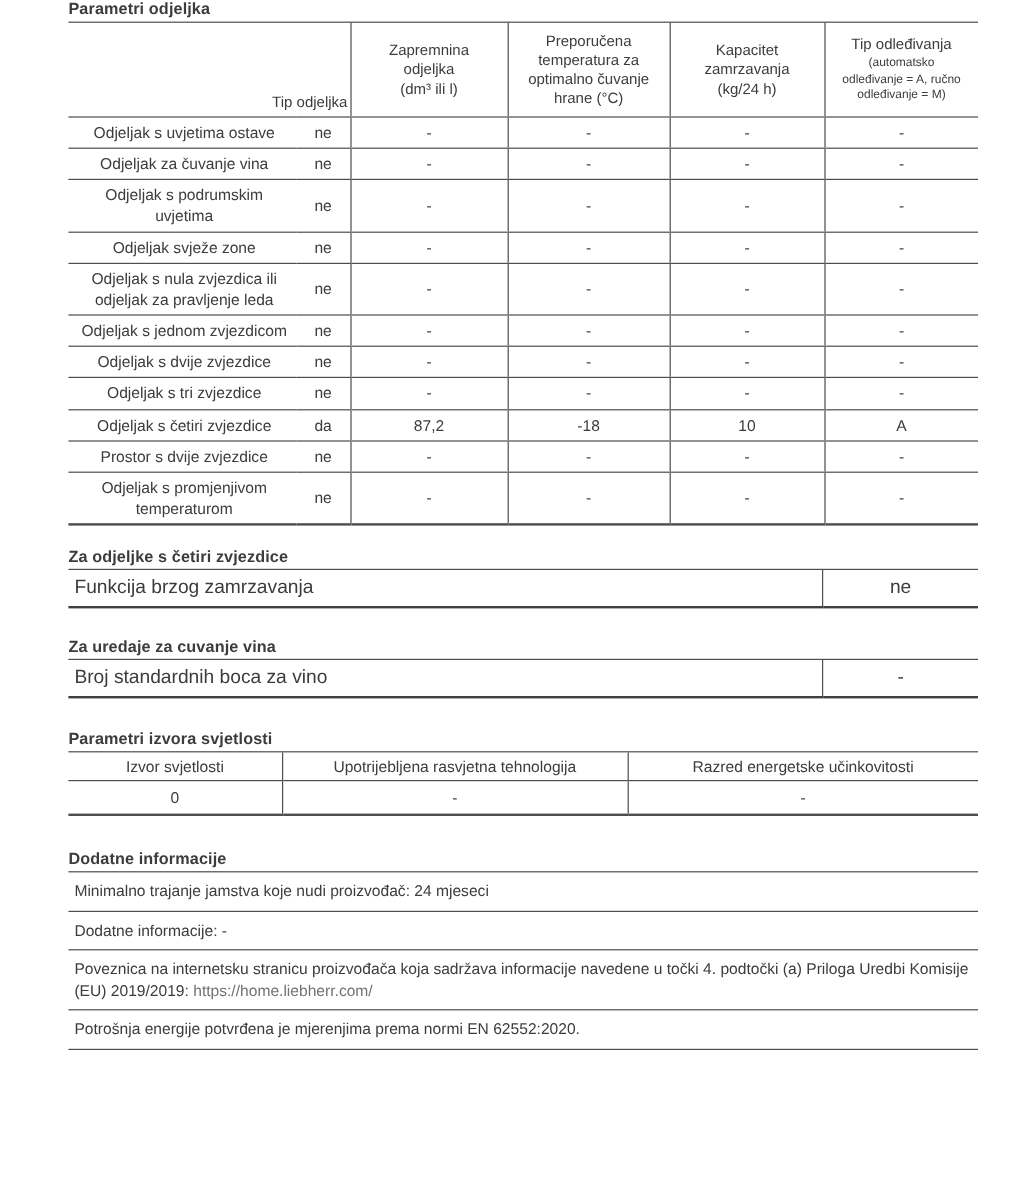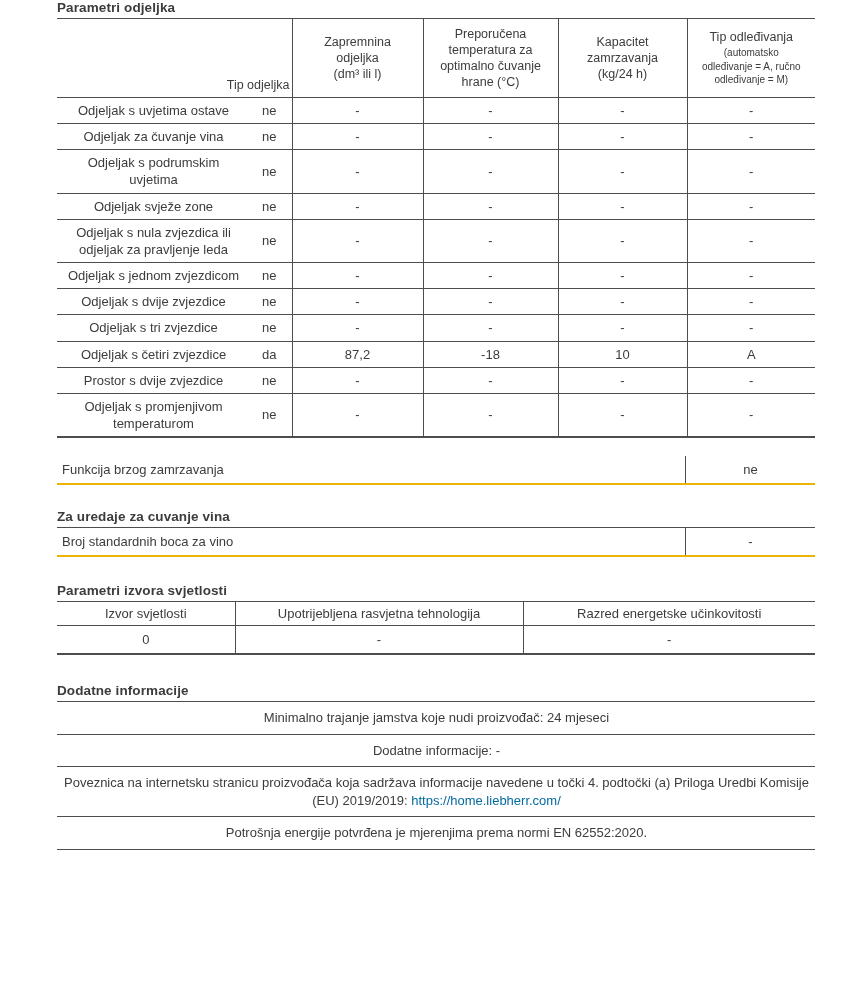--- a/index.html
+++ b/index.html
@@ -25,31 +25,31 @@
   .th-type{vertical-align:bottom;text-align:right;font-size:13px;padding:4px 2px 4px 2px;}
   .th-val{vertical-align:middle;text-align:center;padding:7px 2px;}
   .th-val .sub{font-size:10px;line-height:1.35;margin-top:1px;}
   .ctable td{border-bottom:1px solid #4d4d4c;font-size:13px;line-height:1.32;}
   .ctable tbody tr:last-of-type td{border-bottom-width:2px;}
   .td-label{text-align:center;padding:4px 2px 4px 5px;}
   .td-flag{text-align:center;padding:4px 1px;}
   .td-val{text-align:center;padding:4px 2px;}
 
   
-  .kv td{border-bottom:2px solid #eab308;font-size:13px;}
+  .kv td{border-bottom:2px solid #404040;font-size:16px;}
   .kv .kv-label{text-align:left;padding:6px 2px 6px 5px;}
   .kv .kv-value{width:125px;text-align:center;padding:6px 2px;}
 
   
   .lt th{font-weight:normal;font-size:13px;text-align:center;padding:4px 2px;border-bottom:1.5px solid #4d4d4c;}
   .lt td{font-size:13px;text-align:center;padding:6px 2px;border-bottom:2px solid #4d4d4c;}
 
   
-  .adrow{border-bottom:1.5px solid #4d4d4c;padding:7px 4px 7px 5px;font-size:13px;line-height:1.35;text-align:center;}
-  a.weblink{color:#0369a1;text-decoration:none;}
+  .adrow{border-bottom:1.5px solid #4d4d4c;padding:7px 4px 7px 5px;font-size:13px;line-height:1.35;}
+  a.weblink{color:#737373;text-decoration:none;}
 
   .mt18{margin-top:18px;}
   .mt24{margin-top:24px;}
   .mt26{margin-top:26px;}
   .mt28{margin-top:28px;}
 </style>
 </head>
 <body>
 
 <div class="content">
@@ -185,20 +185,21 @@
             <td class="td-val bl">-</td>
             <td class="td-val bl">-</td>
             <td class="td-val bl">-</td>
             <td class="td-val bl">-</td>
           </tr>
         </tbody>
     </table>
   </div>
 
   <div class="mt18">
+    <div class="sec-title">Za odjeljke s četiri zvjezdice</div>
     <table class="kv">
       <tbody>
           <tr>
         <td class="kv-label">Funkcija brzog zamrzavanja</td>
         <td class="kv-value bl">ne</td>
       </tr>
     </tbody>
       </table>
   </div>
 

